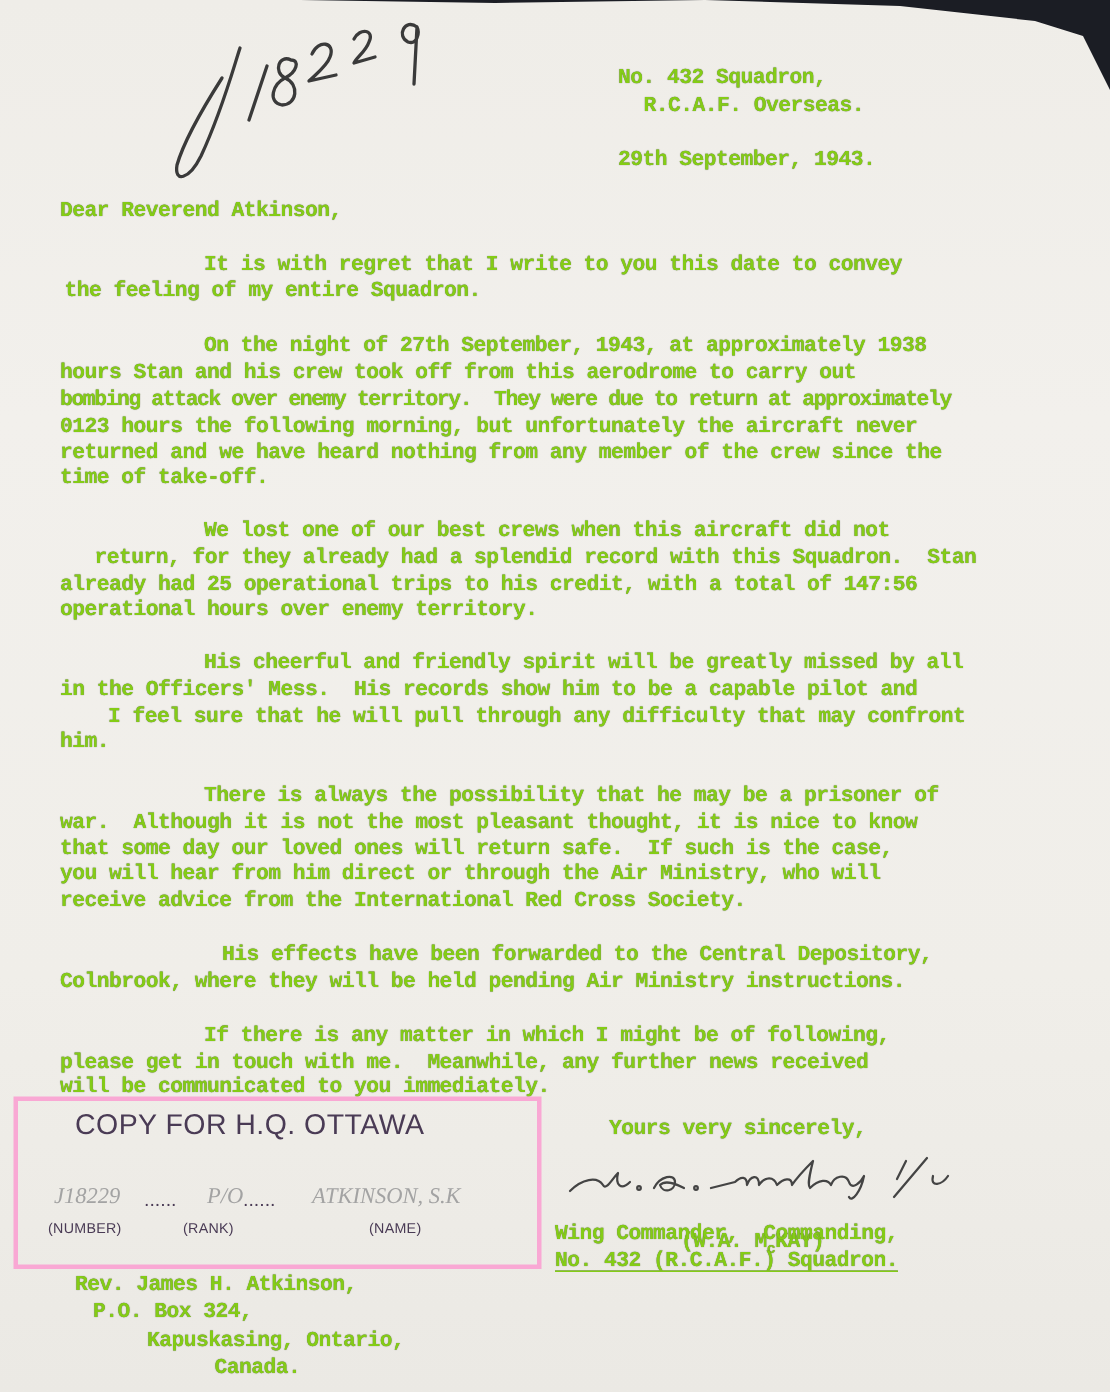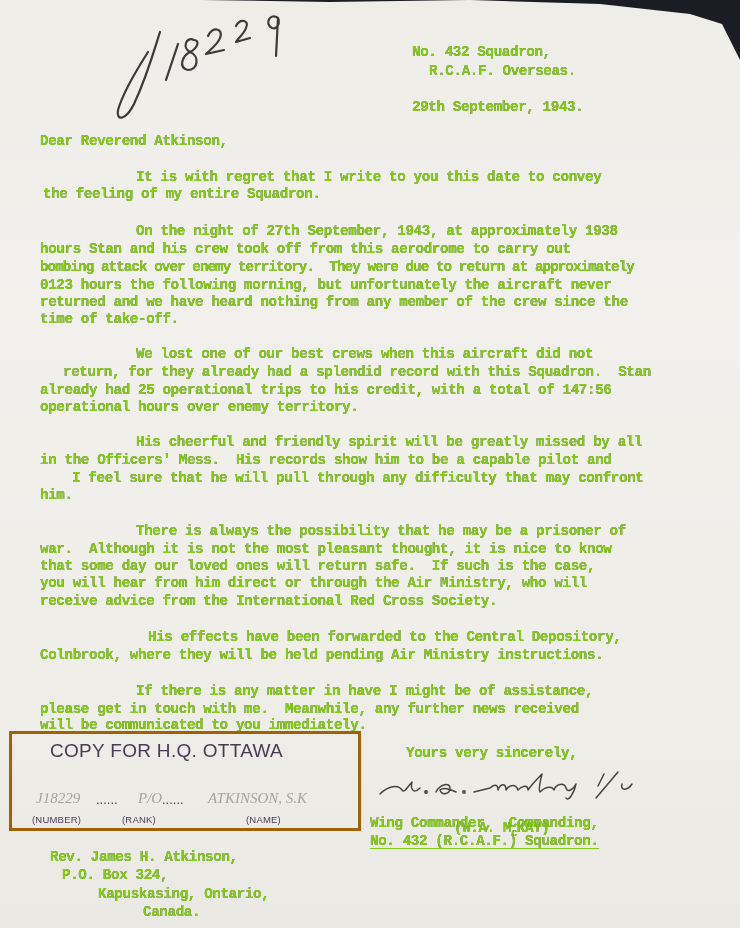--- a/index.html
+++ b/index.html
@@ -17,22 +17,22 @@
     }
     .tx {
       position: absolute; white-space: pre; font-size: 14.2px; line-height: 19.5px;
       font-weight: bold; letter-spacing: -0.35px; color: #84cc16;
       text-shadow: 0 0 0.6px #555;
     }
     .handnum {
       position: absolute; left: 108px; top: 4px; width: 180px; height: 120px;
     }
     .stamp {
-      position: absolute; left: 9px; top: 731px; width: 352px; height: 100px;
-      border: 3px solid #a16207; box-sizing: border-box; text-align: center;
+      position: absolute; left: 9px; top: 731px; width: 352px; height: 115px;
+      border: 3px solid #f9a8d4; box-sizing: border-box; text-align: center;
     }
     .stamp-title {
       position: absolute; left: 38px; top: 6px;
       font-family: "Liberation Sans", "DejaVu Sans", sans-serif;
       font-size: 19px; color: #4a3b55; letter-spacing: 0.3px;
     }
     .stamp-field {
       position: absolute; top: 56px;
       font-family: "Liberation Serif", serif; font-style: italic;
       font-size: 15px; color: #a3a3a3;
@@ -97,21 +97,21 @@
 
 <div class="tx" style="left:136px; top:522px;">There is always the possibility that he may be a prisoner of</div>
 <div class="tx" style="left:40px; top:540px;">war.  Although it is not the most pleasant thought, it is nice to know</div>
 <div class="tx" style="left:40px; top:557px;">that some day our loved ones will return safe.  If such is the case,</div>
 <div class="tx" style="left:40px; top:574px;">you will hear from him direct or through the Air Ministry, who will</div>
 <div class="tx" style="left:40px; top:592px;">receive advice from the International Red Cross Society.</div>
 
 <div class="tx" style="left:136px; top:628px;padding-left:12px;">His effects have been forwarded to the Central Depository,</div>
 <div class="tx" style="left:40px; top:646px;">Colnbrook, where they will be held pending Air Ministry instructions.</div>
 
-<div class="tx" style="left:136px; top:682px;">If there is any matter in have I might be of assistance,</div>
+<div class="tx" style="left:136px; top:682px;">If there is any matter in which I might be of following,</div>
 <div class="tx" style="left:40px; top:700px;">please get in touch with me.  Meanwhile, any further news received</div>
 <div class="tx" style="left:40px; top:716px;">will be communicated to you immediately.</div>
 
 <div class="stamp">
   <div class="stamp-title">COPY FOR H.Q. OTTAWA</div>
   <div class="stamp-field" style="left:24px;">J18229</div>
   <div class="stamp-dots" style="left:84px;">......</div>
   <div class="stamp-field" style="left:126px;">P/O</div>
   <div class="stamp-dots" style="left:150px;">......</div>
   <div class="stamp-field" style="left:196px;">ATKINSON, S.K</div>

